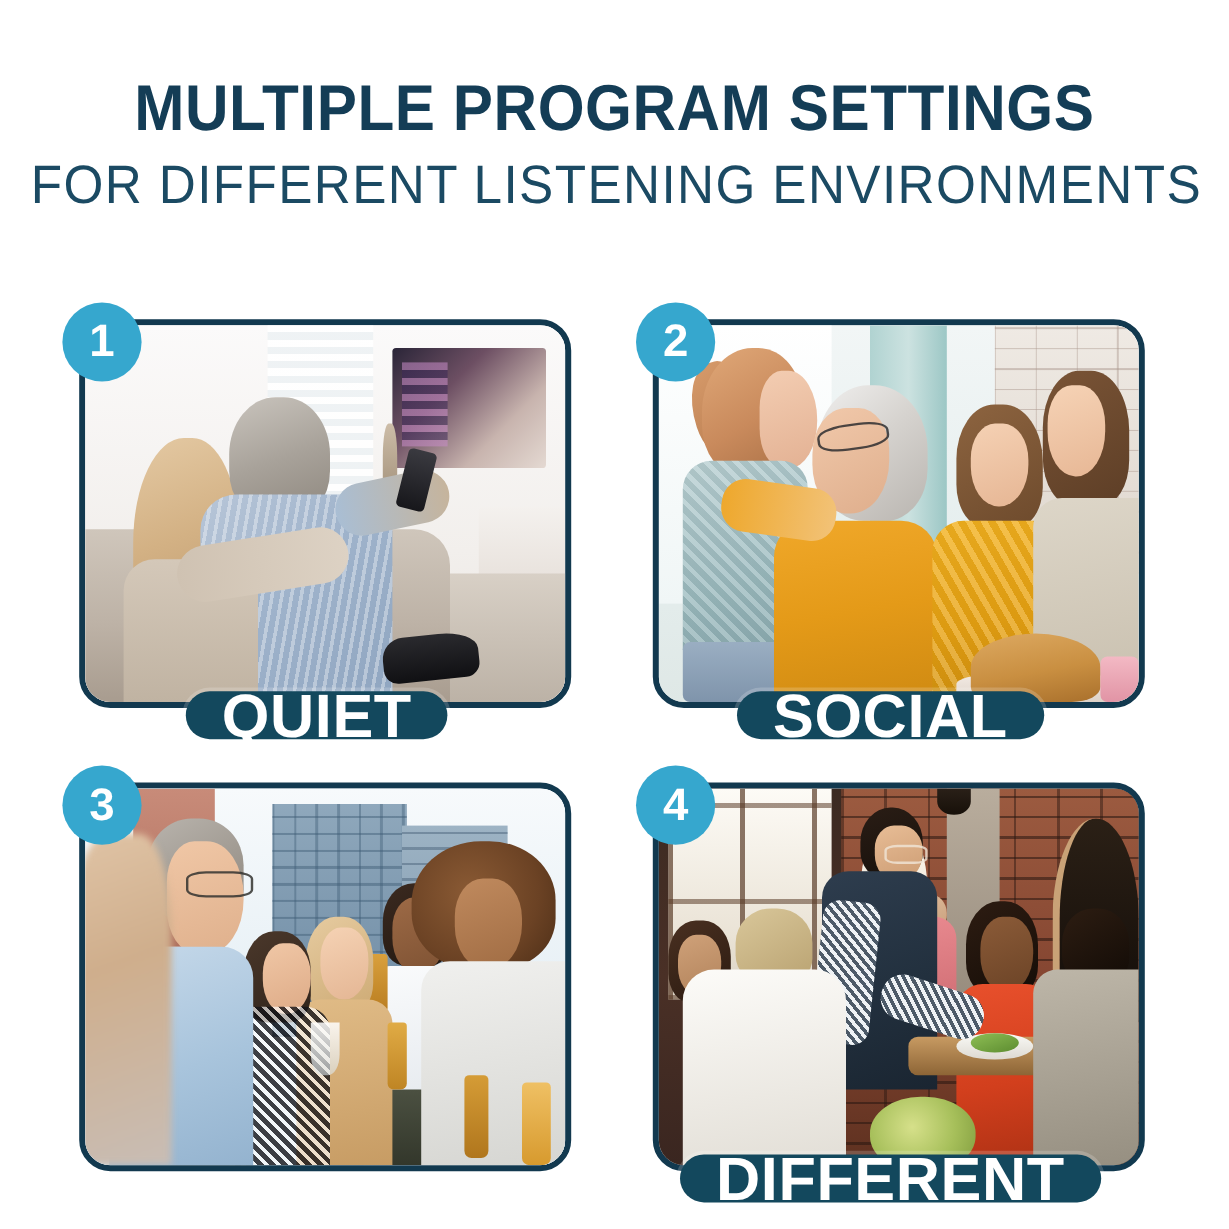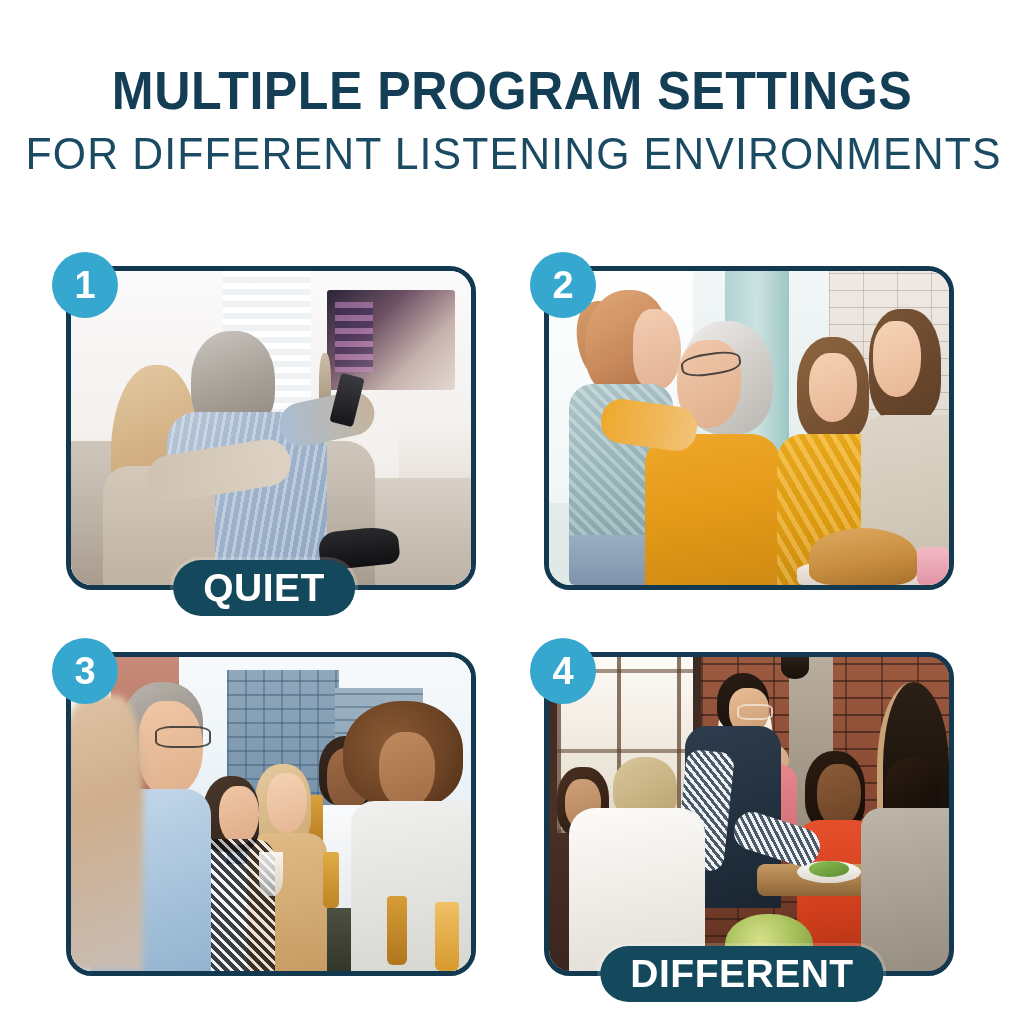--- a/index.html
+++ b/index.html
@@ -108,27 +108,27 @@
 
   
   .pill {
     position: absolute;
     bottom: -26px;
     left: 50%;
     transform: translateX(-50%);
     background: #13485d;
     color: #ffffff;
     border-radius: 30px;
-    height: 56px;
+    height: 40px;
     padding: 0 30px;
     display: flex;
     align-items: center;
     justify-content: center;
     font-family: "Liberation Sans", sans-serif;
-    font-size: 39px;
+    font-size: 51px;
     font-weight: 700;
     letter-spacing: 0.5px;
     white-space: nowrap;
     z-index: 7;
     box-shadow: 0 0 0 3px rgba(255,255,255,0.18);
   }
 
   
   .s1 { background: linear-gradient(175deg,#f6f4f2 0%,#efecea 48%,#e3ddd7 100%); }
   .s1 .wall { position:absolute; inset:0; background:linear-gradient(180deg,#fbfafa 0%,#f2efec 60%,#e9e4df 100%); }
@@ -612,20 +612,21 @@
           <div class="girl-body"></div>
           <div class="mom-hair"></div>
           <div class="mom-face"></div>
           <div class="mom-body"></div>
           <div class="plate"></div>
           <div class="turkey"></div>
           <div class="candle"></div>
         </div>
       </div>
       <div class="badge">2</div>
+      <div class="pill">SOCIAL</div>
     </div>
 
     <div class="card c3">
       <div class="card-frame">
         <div class="photo s3">
           <div class="sky"></div>
           <div class="bldg-red"></div>
           <div class="bldg-a"></div>
           <div class="bldg-b"></div>
           <div class="rail"></div>

